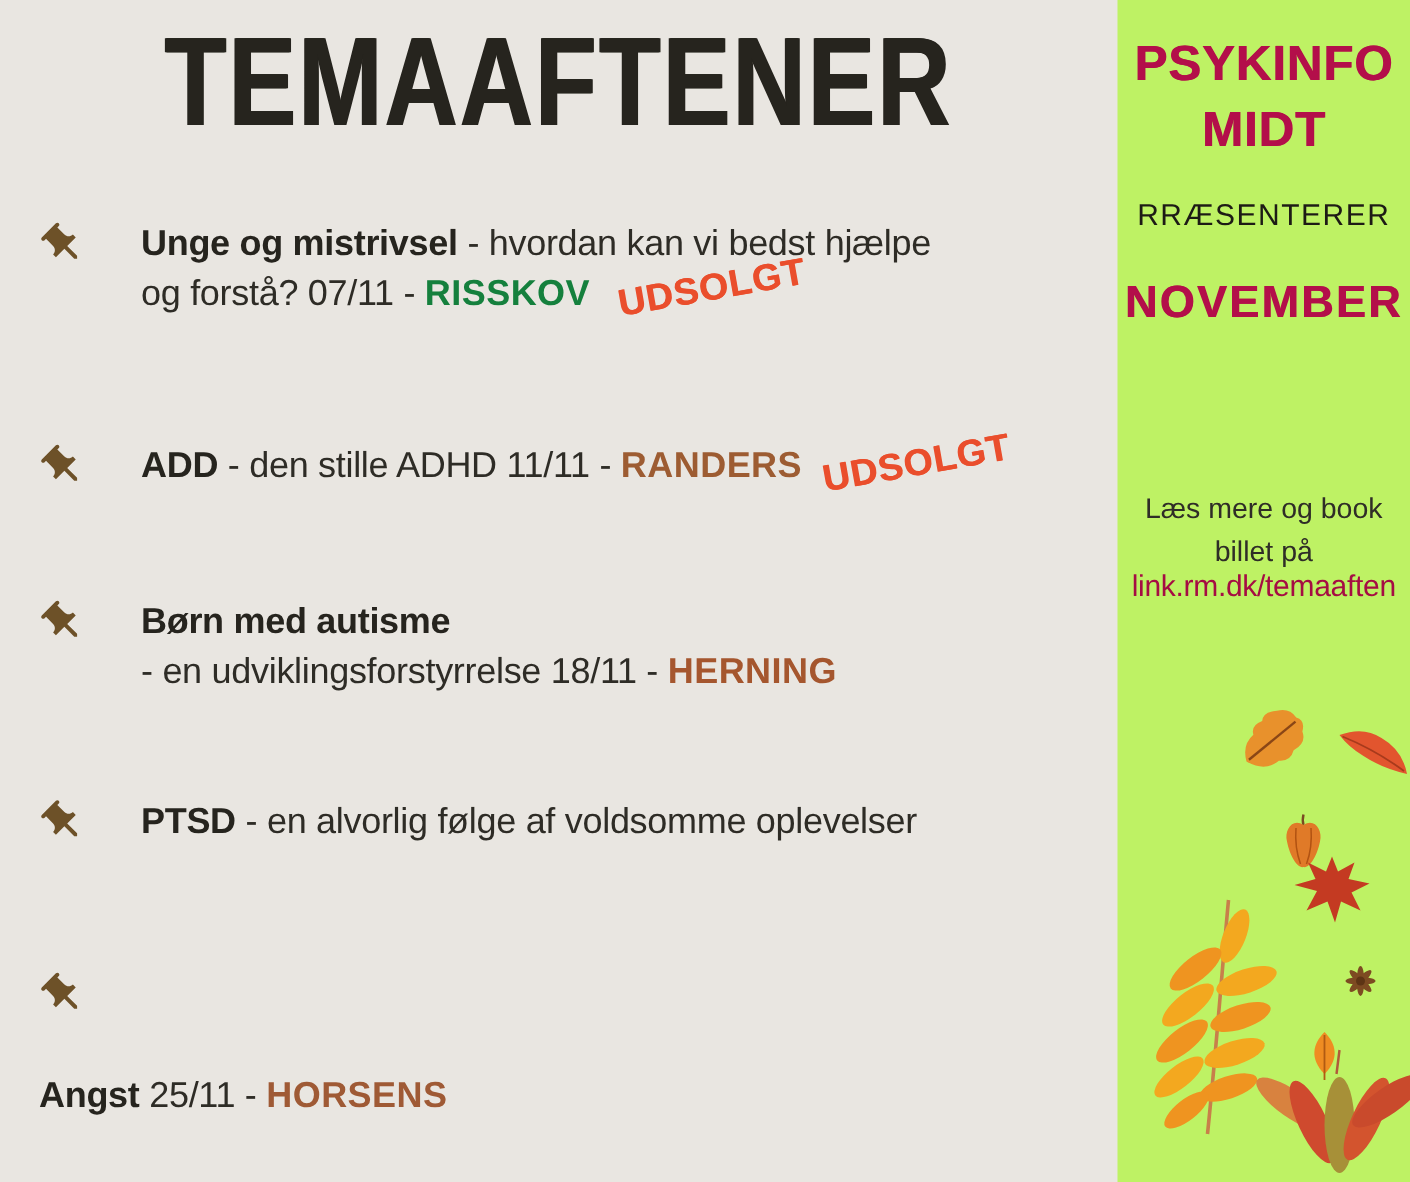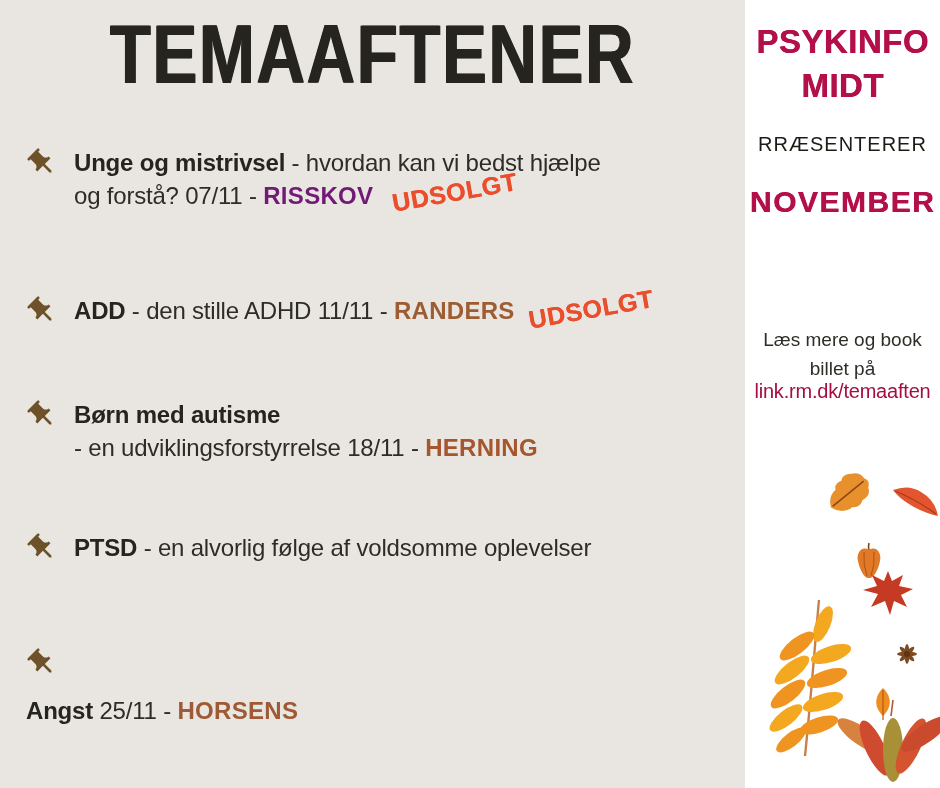--- a/index.html
+++ b/index.html
@@ -11,21 +11,21 @@
 
   .main-title {
     position:absolute; top:6px; left:0; width:745px;
     text-align:center; font-size:84px; line-height:96px; font-weight:bold;
     color:#26241e; letter-spacing:2px;
     transform:scaleX(0.80); transform-origin:center top;
     text-shadow:0.8px 0 #26241e, -0.8px 0 #26241e;
     white-space:nowrap;
   }
 
-  .event { position:absolute; left:26px; display:flex; }
+  .event { position:absolute; left:26px; display:flex;gap:20px; }
   .event-1 { top:146px; }
   .event-2 { top:294px; }
   .event-3 { top:398px; }
   .event-4 { top:531px; }
   .event-5 { top:646px;flex-direction:column; }
 
   .pin-box { width:48px; flex:0 0 48px; padding-top:1px; }
   .pin-svg { width:32px; height:32px; transform:rotate(-45deg); }
 
   .event-text { font-size:24px; line-height:33px; color:#2e2c26; letter-spacing:-0.2px; width:660px; }
@@ -34,21 +34,21 @@
   .udsolgt {
     display:inline-block; font-weight:bold; color:#ea4e2c;
     font-size:25px; letter-spacing:0.6px;
     transform:rotate(-10deg) translateY(8px); transform-origin:left center;
     margin-left:18px;
     text-shadow:0.4px 0 #ea4e2c;
   }
   .event-2 .udsolgt { margin-left:12px; transform:rotate(-10deg) translateY(10px); }
 
   
-  .sidebar { position:absolute; left:745px; top:0; width:195px; height:788px; background:#ffffff; overflow:hidden; }
+  .sidebar { position:absolute; left:745px; top:0; width:195px; height:788px; background:#bef264; overflow:hidden; }
   .sb { position:absolute; width:100%; text-align:center; }
   .brand { top:20px; font-size:33px; line-height:44px; font-weight:bold; color:#b30f4a; letter-spacing:0.5px; text-shadow:0.5px 0 #b30f4a; }
   .presents { top:133px; font-size:20px; font-weight:normal; color:#1d1b15; letter-spacing:1px; }
   .month { top:180px; font-size:30px; line-height:44px; font-weight:bold; color:#b30f4a; letter-spacing:1.5px; text-shadow:0.5px 0 #b30f4a; }
   .cta { top:325px; font-size:19px; line-height:29px; color:#2f2d27; font-weight:500; }
   .link-line { top:380px; font-size:20px; color:#a50d43; font-weight:500; letter-spacing:-0.2px; cursor:pointer; }
 
   .decor { position:absolute; }
   .d-oak     { left:76px;  top:470px; }
   .d-corner  { left:146px; top:482px; }
@@ -69,21 +69,21 @@
     <h1 class="main-title">TEMAAFTENER</h1>
 
     <div class="event event-1">
       <div class="pin-box">
         <svg class="pin-svg" viewBox="0 0 24 24">
             <path fill="#6d5128" d="M16,9V4h1c0.55,0,1-0.45,1-1s-0.45-1-1-1H7C6.45,2,6,2.45,6,3s0.45,1,1,1h1v5c0,1.66-1.34,3-3,3v2h5.97v7l1,1l1-1v-7H19v-2C17.34,12,16,10.66,16,9z"></path>
           </svg>
       </div>
       <div class="event-text">
         <div><b>Unge og mistrivsel</b><span> - hvordan kan vi bedst hjælpe</span></div>
-        <div><span>og forstå? 07/11 - </span><span class="loc" style="color: #701a75;">RISSKOV</span><span class="udsolgt">UDSOLGT</span></div>
+        <div><span>og forstå? 07/11 - </span><span class="loc" style="color: #15803d;">RISSKOV</span><span class="udsolgt">UDSOLGT</span></div>
       </div>
     </div>
 
     <div class="event event-2">
       <div class="pin-box">
         <svg class="pin-svg" viewBox="0 0 24 24">
             <path fill="#6d5128" d="M16,9V4h1c0.55,0,1-0.45,1-1s-0.45-1-1-1H7C6.45,2,6,2.45,6,3s0.45,1,1,1h1v5c0,1.66-1.34,3-3,3v2h5.97v7l1,1l1-1v-7H19v-2C17.34,12,16,10.66,16,9z"></path>
           </svg>
       </div>
       <div class="event-text">

